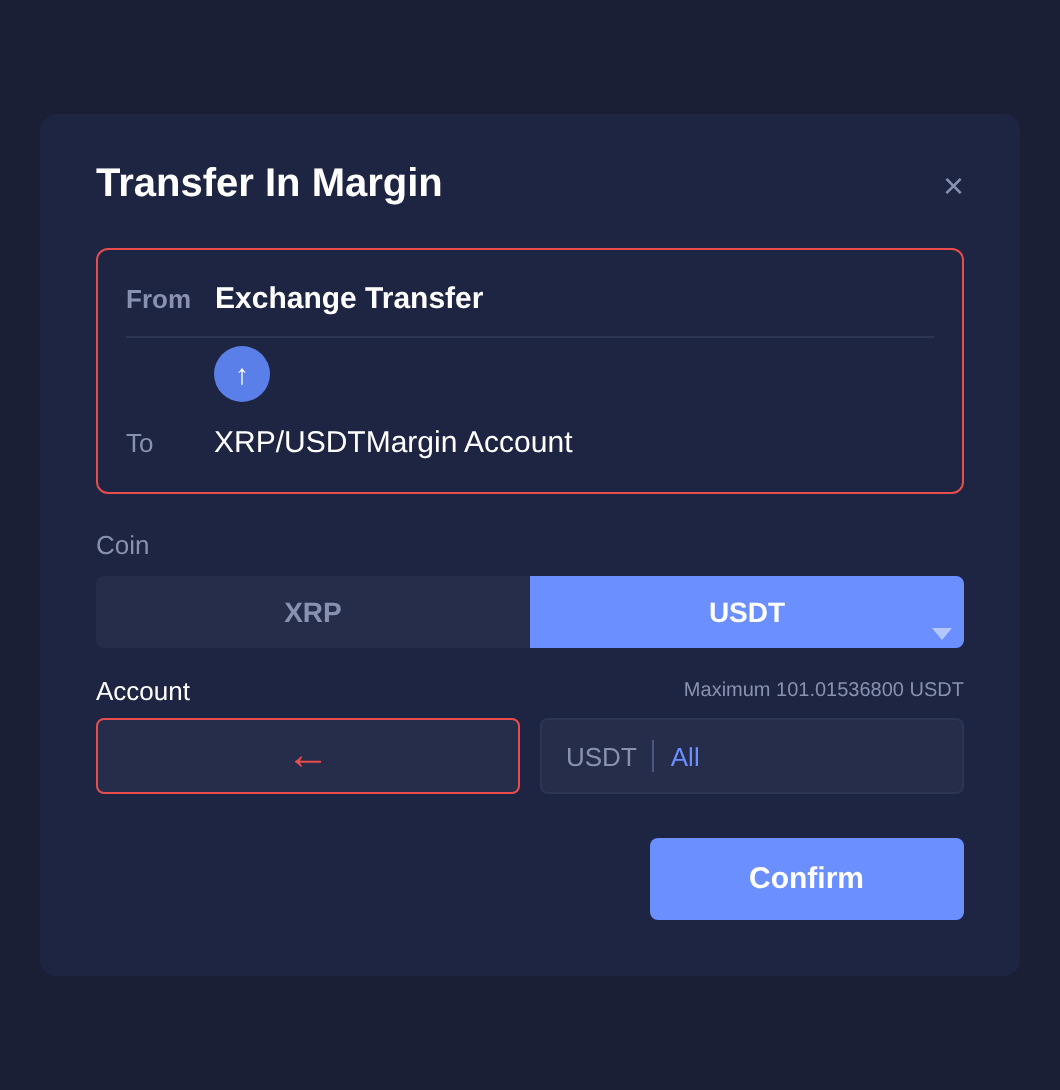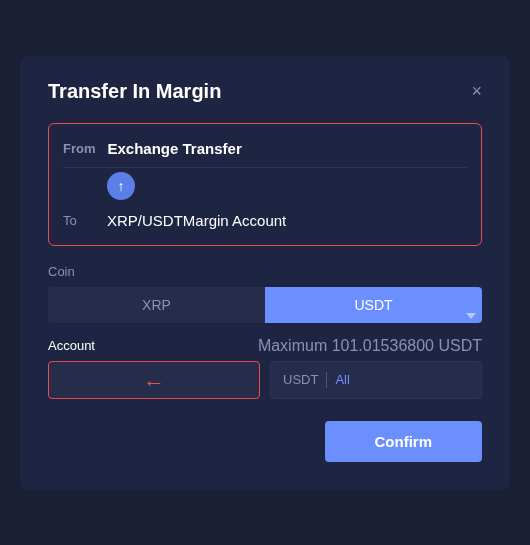--- a/index.html
+++ b/index.html
@@ -97,21 +97,21 @@
       display: flex;
       gap: 0;
       border-radius: 4px;
       overflow: hidden;
     }
     .coin-tab {
       flex: 1;
       padding: 10px 0;
       text-align: center;
       font-size: 14px;
-      font-weight: 400;
+      font-weight: 700;
       cursor: pointer;
       border: none;
       outline: none;
     }
     .coin-tab.inactive {
       background: #252d4a;
       color: #8892b0;
     }
     .coin-tab.active {
       background: #6b8fff;
@@ -137,21 +137,21 @@
       justify-content: space-between;
       align-items: center;
       margin-bottom: 6px;
     }
     .amount-label {
       color: #ffffff;
       font-size: 13px;
     }
     .max-text {
       color: #8892b0;
-      font-size: 16px;
+      font-size: 10px;
     }
     .amount-inputs {
       display: flex;
       gap: 10px;
     }
     .amount-input-wrap {
       flex: 1;
       border: 1.5px solid #e84c4c;
       border-radius: 4px;
       padding: 10px 12px;

